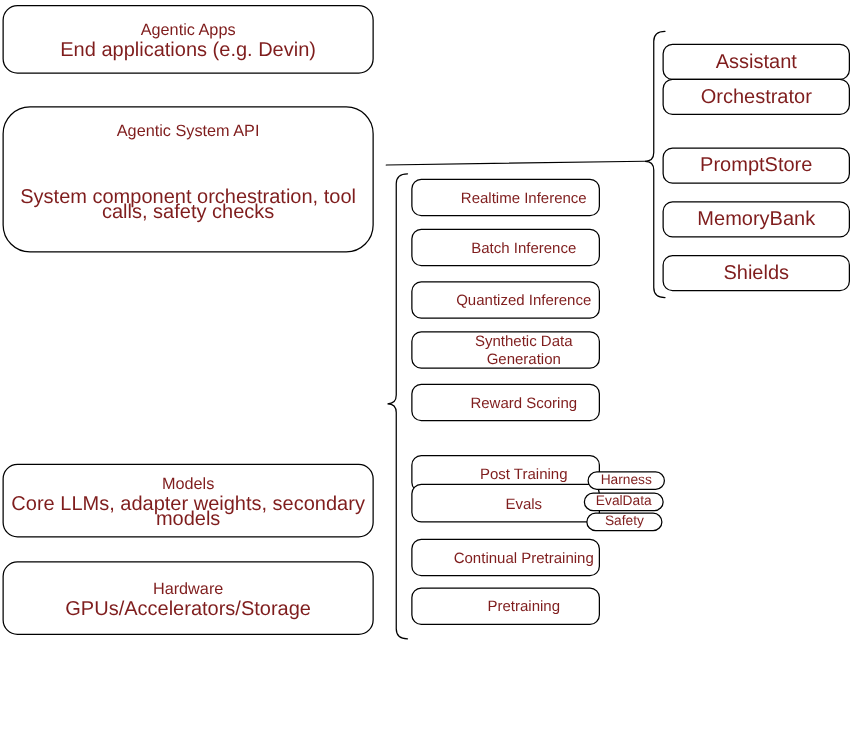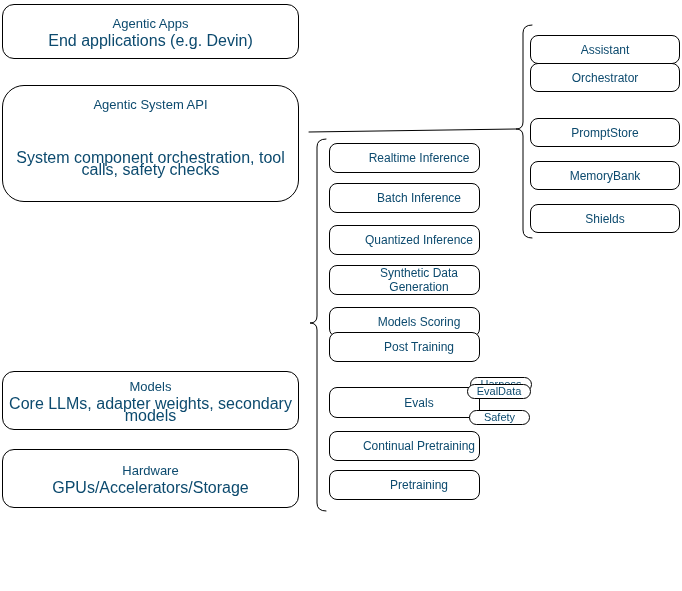--- a/index.html
+++ b/index.html
@@ -2,21 +2,21 @@
 <html><head>
 <meta charset="utf-8">
 <style>
   html, body { margin: 0; padding: 0; background: #ffffff; }
   .canvas {
     position: relative;
     width: 682px;
     height: 591px;
     background: #ffffff;
     font-family: "Liberation Sans", sans-serif;
-    color: #0c4a6e;
+    color: #7f1d1d;
     overflow: hidden;
   }
   .connectors {
     position: absolute;
     left: 0; top: 0;
     width: 682px; height: 591px;
     pointer-events: none;
   }
   .node {
     position: absolute;
@@ -34,21 +34,21 @@
   .stack-node .node-subtitle { font-size: 16px; line-height: 12px; margin-top: 4px; }
   .r12 { border-radius: 12px; }
   .r22 { border-radius: 22px; gap: 36px; }
   .shift-up { padding-bottom: 14px; }
   .mid-node {
     left: 329px; width: 151px; height: 30px;
     border-radius: 8px; font-size: 12px; padding-left: 29px;
   }
   .right-node {
     left: 530px; width: 150px; height: 29px;
-    border-radius: 8px; font-size: 12px;
+    border-radius: 8px; font-size: 16px;
   }
   .pill {
     position: absolute;
     box-sizing: border-box;
     border: 1px solid #000000;
     background: #ffffff;
     border-radius: 999px;
     height: 15px;
     display: flex;
     align-items: center;
@@ -97,39 +97,39 @@
   <div class="node mid-node" style="top:183px;">
     <span>Batch Inference</span>
   </div>
   <div class="node mid-node" style="top:225px;">
     <span>Quantized Inference</span>
   </div>
   <div class="node mid-node" style="top:265px;">
     <span>Synthetic Data Generation</span>
   </div>
   <div class="node mid-node" style="top:307px;">
-    <span>Models Scoring</span>
+    <span>Reward Scoring</span>
   </div>
-  <div class="node mid-node" style="top:332px;">
+  <div class="node mid-node" style="top:364px;">
     <span>Post Training</span>
   </div>
   <div class="node mid-node" style="top:387px;height:31px;">
     <span>Evals</span>
   </div>
   <div class="node mid-node" style="top:431px;">
     <span>Continual Pretraining</span>
   </div>
   <div class="node mid-node" style="top:470px;">
     <span>Pretraining</span>
   </div>
 
   <div class="pill" style="left:470px;top:377px;width:62px;">
     <span>Harness</span>
   </div>
-  <div class="pill" style="left:467px;top:384px;width:64px;">
+  <div class="pill" style="left:467px;top:394px;width:64px;">
     <span>EvalData</span>
   </div>
   <div class="pill" style="left:469px;top:410px;width:61px;">
     <span>Safety</span>
   </div>
 
   <div class="node right-node" style="top:35px;">
     <span>Assistant</span>
   </div>
   <div class="node right-node" style="top:63px;">

